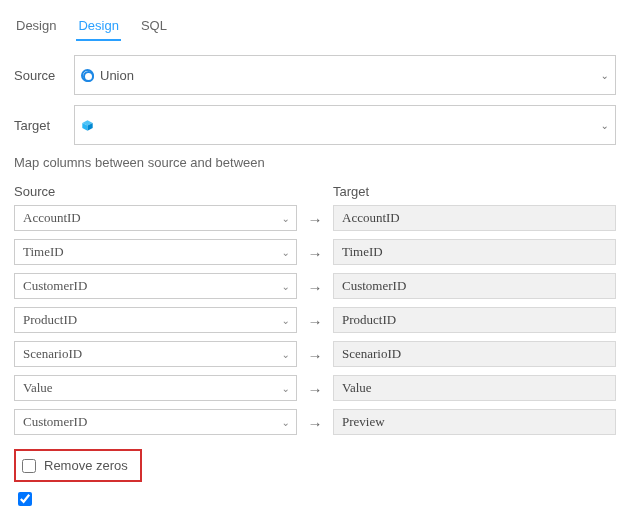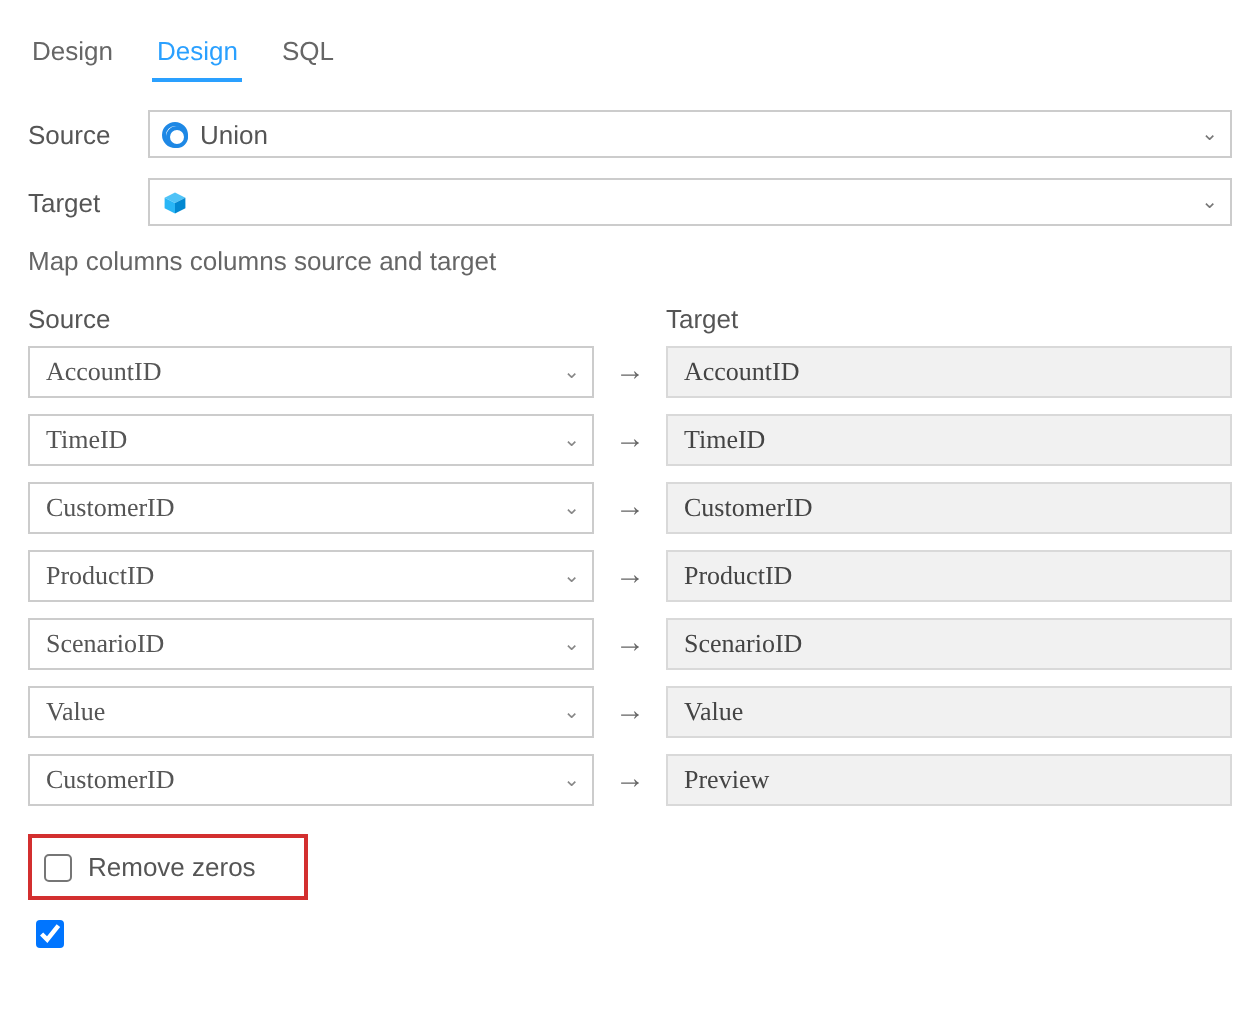--- a/index.html
+++ b/index.html
@@ -30,21 +30,21 @@
       margin-bottom: 10px;
     }
     .field-row > label {
       width: 52px;
       color: #555;
     }
     .select-like {
       flex: 1;
       border: 1px solid #ccc;
       background: #fff;
-      height: 24px;
+      height: 40px;
       display: flex;
       align-items: center;
       padding: 4px 6px;
       position: relative;
     }
     .select-like .chev {
       margin-left: auto;
       font-size: 10px;
       color: #777;
     }
@@ -129,21 +129,21 @@
       align-items: center;
       gap: 8px;
       padding: 4px 4px;
     }
     .chk-line input {
       width: 14px; height: 14px;
     }
     .highlight-red {
       border: 2px solid #d32f2f;
       display: inline-flex;
-      padding: 3px 20px 3px 2px;
+      padding: 3px 8px 3px 2px;
       margin-bottom: 6px;
       justify-content: flex-end;
     }
   </style>
 </head>
 <body>
 
 <div class="tabs">
   <div class="tab">Design</div>
   <div class="tab active">Design</div>
@@ -166,21 +166,21 @@
       <svg width="13" height="13" viewBox="0 0 20 20">
         <polygon points="10,2 18,6 10,10 2,6" fill="#4fc3f7"></polygon>
         <polygon points="2,6 10,10 10,18 2,14" fill="#29b6f6"></polygon>
         <polygon points="18,6 18,14 10,18 10,10" fill="#0288d1"></polygon>
       </svg>
     </span>
     <span class="chev">⌄</span>
   </div>
 </div>
 
-<div class="instruction">Map columns columns source and target</div>
+<div class="instruction">Map columns between source and between</div>
 
 <div class="map-head">
   <div>Source</div>
   <div></div>
   <div>Target</div>
 </div>
 
 <div class="map-row">
   <div class="src-dd">
     <span>AccountID</span>

